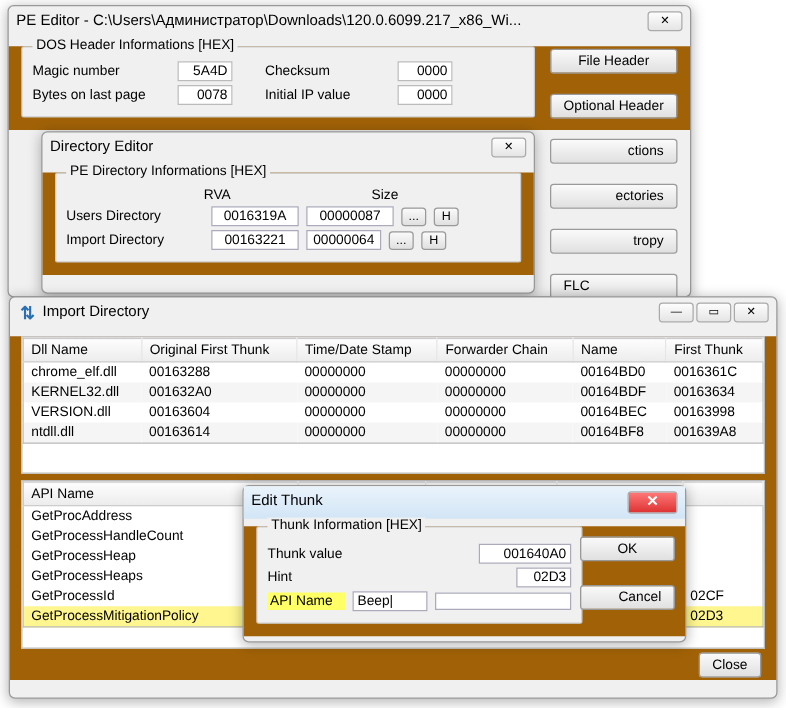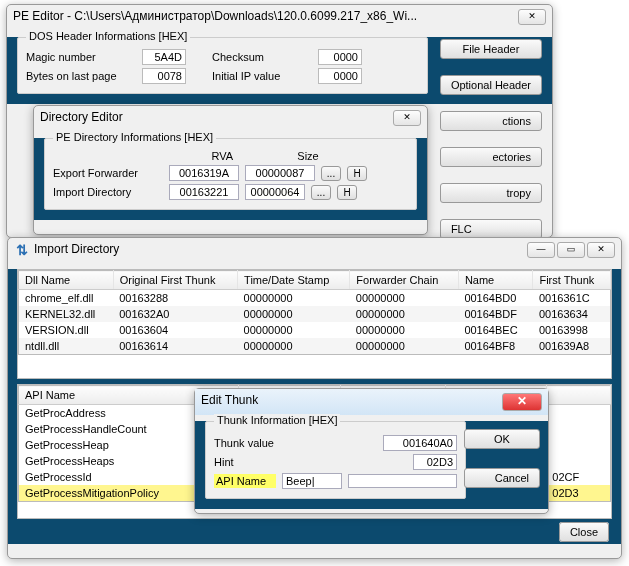--- a/index.html
+++ b/index.html
@@ -5,21 +5,21 @@
   * { box-sizing: border-box; margin: 0; padding: 0; }
   body { font-family: Tahoma, "Segoe UI", sans-serif; font-size: 11px; background: #fff; width: 629px; height: 566px; position: relative; overflow: hidden; }
   .window { position: absolute; background: #f0f0f0; border: 1px solid #999; border-radius: 5px; box-shadow: 0 2px 10px rgba(0,0,0,0.3); }
   .titlebar { display: flex; align-items: flex-start; padding: 4px 6px; font-size: 12px; height: 26px;}
   .titlebar .icon { width: 16px; height: 16px; margin-right: 4px; display:inline-flex; align-items:center; justify-content:center; }
   .titlebar .title { flex: 1; white-space: nowrap; overflow: hidden; text-overflow: ellipsis; }
   .titlebar .btns { display: flex; gap: 2px; }
   .winbtn { width: 28px; height: 16px; border: 1px solid #aaa; background: linear-gradient(#fdfdfd,#e5e5e5); border-radius: 3px; font-size: 9px; text-align:center; line-height:12px; cursor:pointer;}
   .groupbox { border: 1px solid #ccc; border-radius:2px; margin: 6px; padding: 8px 8px 6px 8px; position: relative; background:#f0f0f0;}
   .groupbox > .legend { position: absolute; top: -8px; left: 8px; background: #f0f0f0; padding: 0 3px; font-size:11px;}
-  .body { padding: 0 4px 4px 4px; background:#0c4a6e;}
+  .body { padding: 0 4px 4px 4px; background:#a16207;}
   .row { display:flex; align-items:center; gap:6px; margin:3px 0;}
   .label { width: 110px; }
   .val { border:1px solid #bbb; background:#fff; padding:1px 3px; text-align:right; min-width:44px;}
   .btn { border:1px solid #999; background:linear-gradient(#fafafa,#e0e0e0); border-radius:3px; padding:3px 10px; min-width:90px; text-align:center; cursor:pointer; font-size:11px;}
   .btn.sm { min-width:20px; padding:1px 4px; font-size:10px;}
   .sidebtns { position:absolute; right:10px; top:34px; display:flex; flex-direction:column; gap:16px;}
   .table { background:#fff; border:1px solid #bbb; width:100%; border-collapse:collapse;}
   .table th { text-align:left; font-weight:normal; padding:3px 6px; background:linear-gradient(#fdfdfd,#ececec); border-bottom:1px solid #ccc; border-right:1px solid #e5e5e5;}
   .table td { padding:2px 6px; white-space:nowrap;}
   .table tr.sel td { background:#fff68f;}
@@ -73,26 +73,26 @@
   <div class="titlebar">
     <span class="title">Directory Editor</span>
     <div class="btns">
         <div class="winbtn">✕</div>
       </div>
   </div>
   <div class="body">
     <div class="groupbox">
       <div class="legend">PE Directory Informations [HEX]</div>
       <div class="row" style="margin-left:110px; gap:40px;">
-        <span style="width:70px; text-align:right">RVA</span>
+        <span style="width:70px; text-align:left">RVA</span>
         <span style="width:70px; text-align:center">Size</span>
       </div>
       <div id="dir-rows">
           <div class="row">
-            <span style="width:110px">Export Forwarder</span>
+            <span style="width:110px">Users Directory</span>
             <span class="smallin" style="width:70px;text-align:center">0016319A</span>
             <span class="smallin" style="width:70px;text-align:center">00000087</span>
             <span class="btn sm">...</span>
             <span class="btn sm">H</span>
           </div>
           <div class="row">
             <span style="width:110px">Import Directory</span>
             <span class="smallin" style="width:70px;text-align:center">00163221</span>
             <span class="smallin" style="width:60px;text-align:center">00000064</span>
             <span class="btn sm">...</span>

